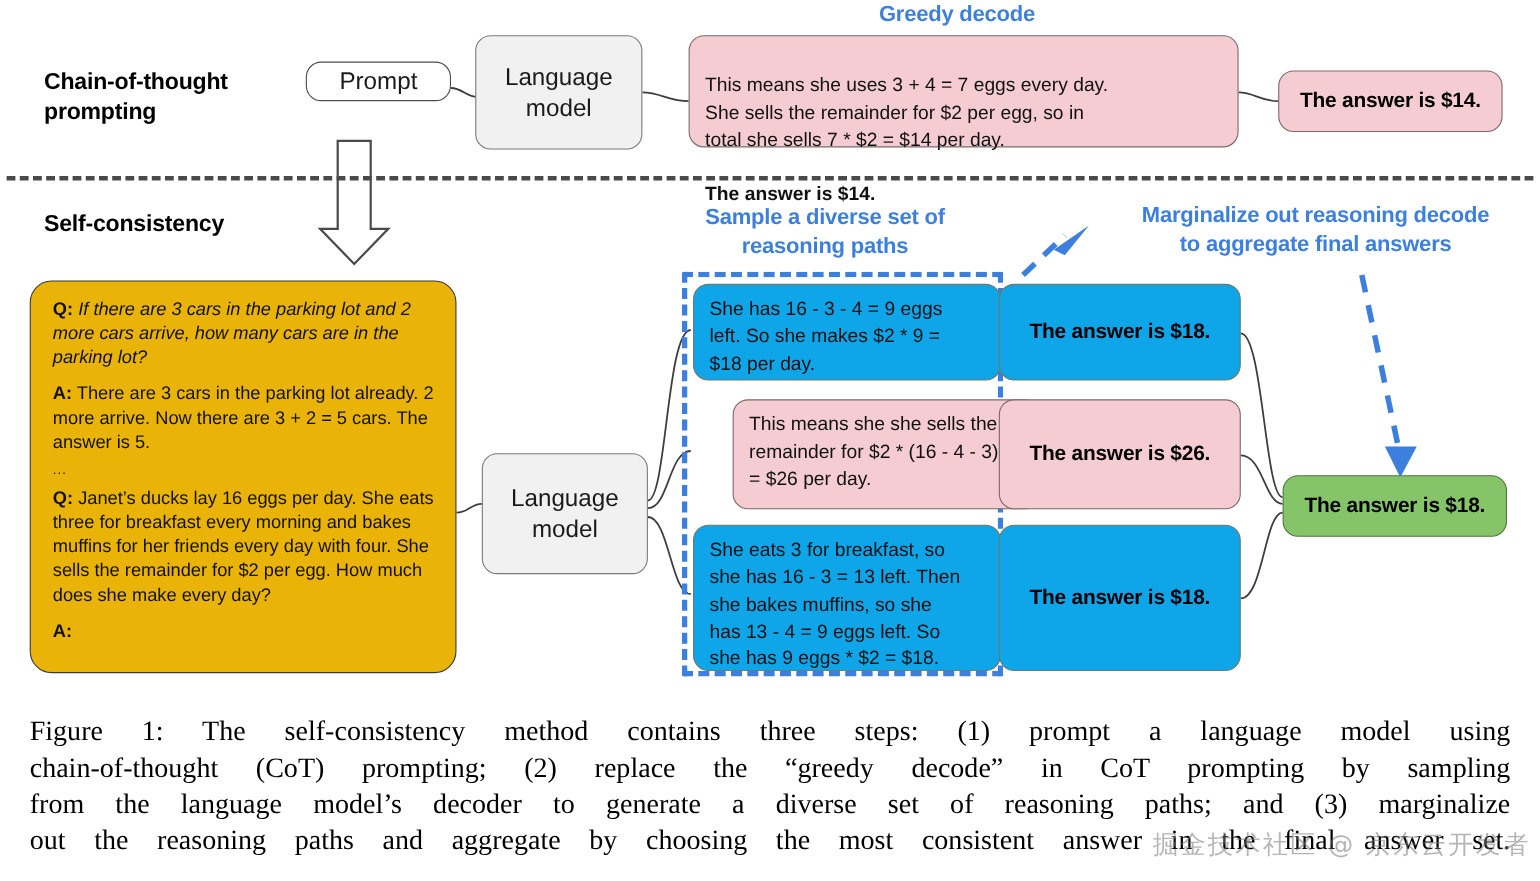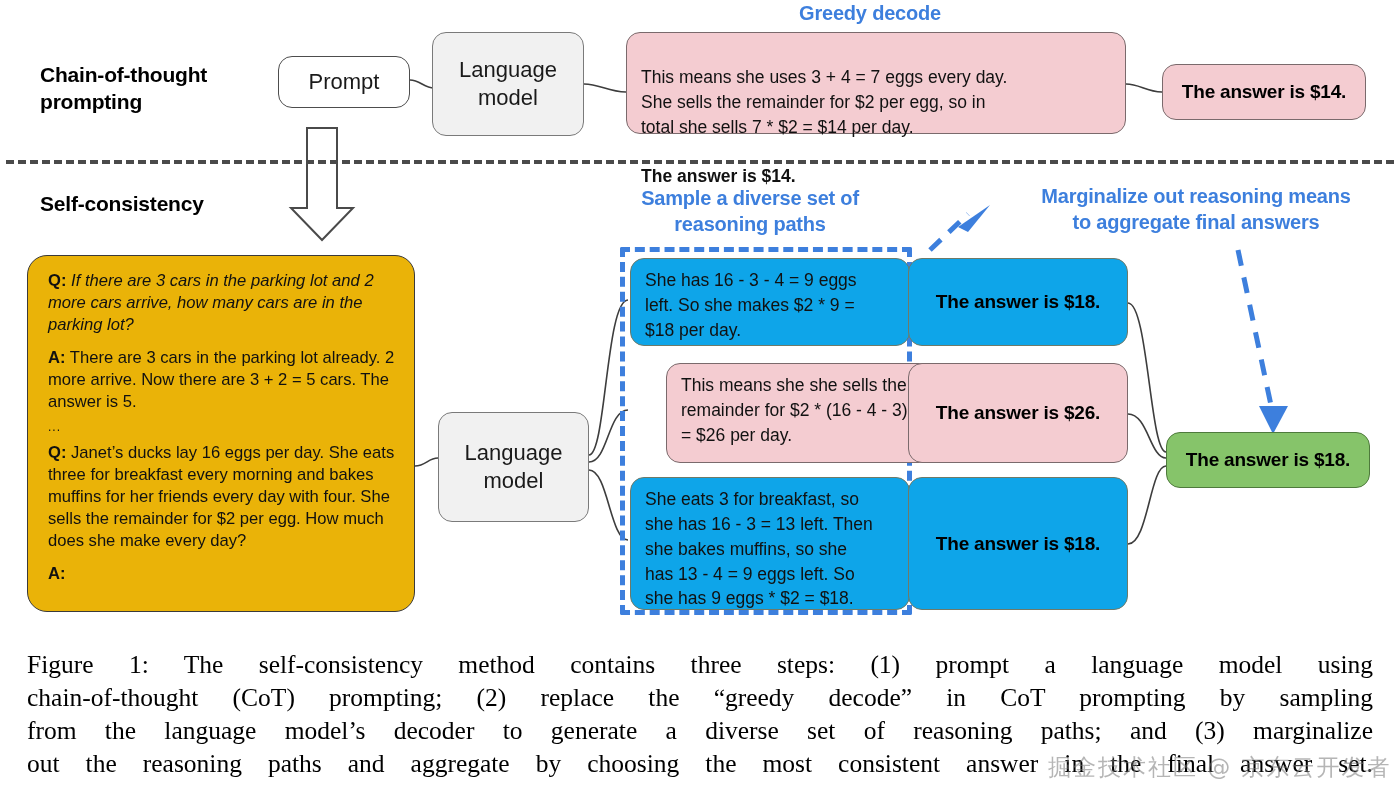--- a/index.html
+++ b/index.html
@@ -182,21 +182,21 @@
     <g>
       <path d="M307,128 L337,128 L337,208 L353,208 L322,240 L291,208 L307,208 Z" fill="#ffffff" stroke="#4a4a4a" stroke-width="2"></path>
     </g>
   </svg>
 
   <div class="abs divider" style="left:6px;top:160px;width:1388px;"></div>
 
   <div class="abs section-label" style="left:40px;top:62px;width:260px;">Chain-of-thought
 prompting</div>
 
-  <div class="abs box box-center box-prompt" style="left:278px;top:56px;width:132px;height:52px;">
+  <div class="abs box box-center box-prompt" style="left:278px;top:56px;width:132px;height:36px;">
     <span>Prompt</span>
   </div>
 
   <div class="abs box box-center box-lm" style="left:432px;top:32px;width:152px;height:104px;">
     <span>Language
 model</span>
   </div>
 
   <div class="abs blue-caption" style="left:700px;top:0px;width:340px;">Greedy decode</div>
 
@@ -227,21 +227,21 @@
   </div>
 
   <div class="abs box box-center box-lm" style="left:438px;top:412px;width:151px;height:110px;">
     <span>Language
 model</span>
   </div>
 
   <div class="abs blue-caption" style="left:580px;top:185px;width:340px;">Sample a diverse set of
 reasoning paths</div>
 
-  <div class="abs blue-caption" style="left:996px;top:183px;width:400px;">Marginalize out reasoning means
+  <div class="abs blue-caption" style="left:996px;top:183px;width:400px;">Marginalize out reasoning decode
 to aggregate final answers</div>
 
   <div class="abs dash-region" style="left:620px;top:247px;width:292px;height:368px;"></div>
 
   <div class="abs box box-green" style="left:630px;top:258px;width:280px;height:88px;align-items:flex-start;">
     <div class="reason-text">She has 16 - 3 - 4 = 9 eggs
 left. So she makes $2 * 9 =
 $18 per day.</div>
   </div>
   <div class="abs box box-center box-green" style="left:908px;top:258px;width:220px;height:88px;">

